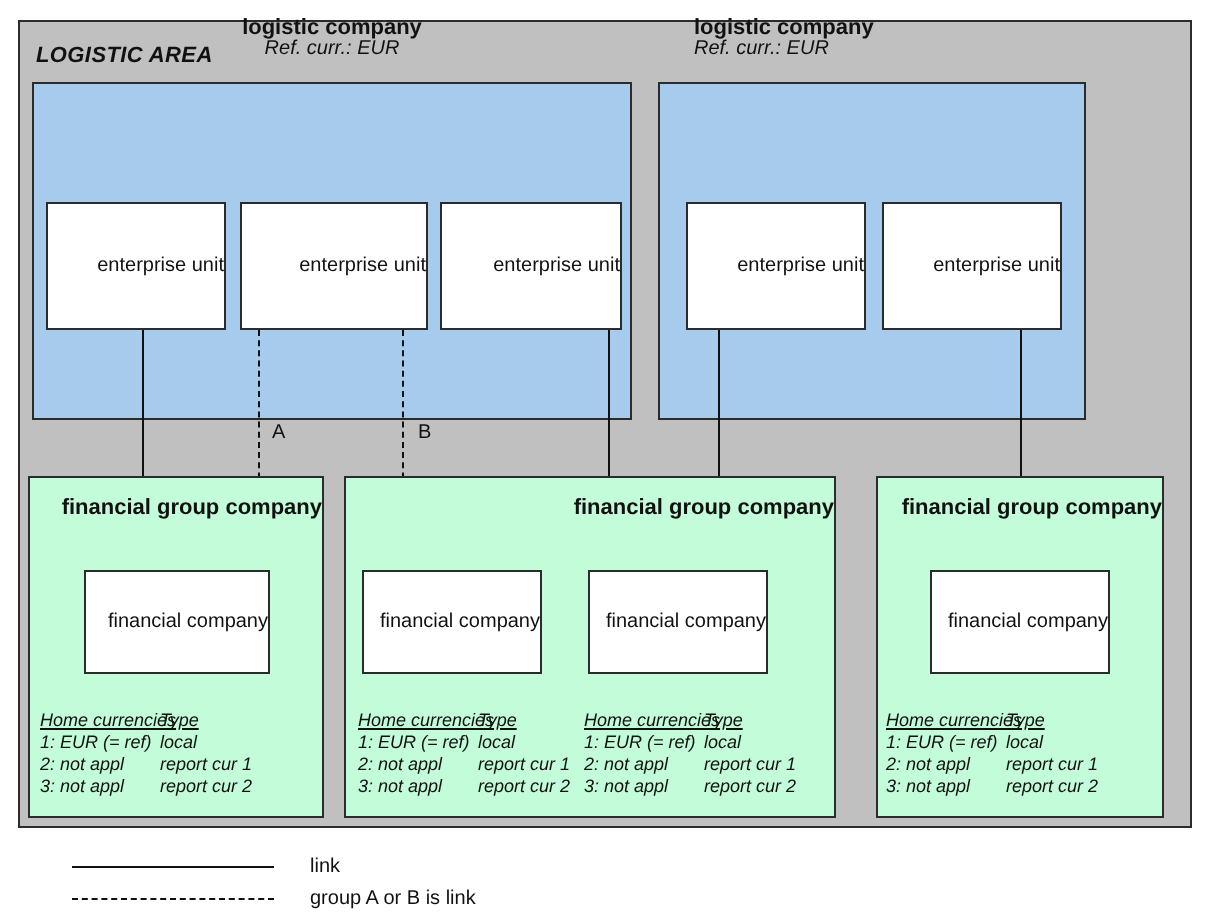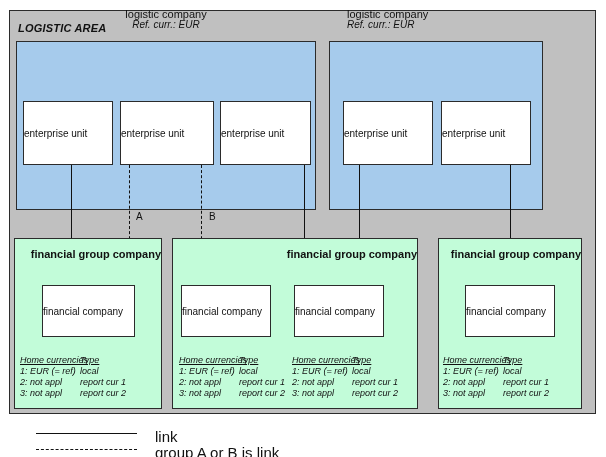--- a/index.html
+++ b/index.html
@@ -9,27 +9,27 @@
   .canvas{position:absolute;left:0;top:0;width:606px;height:457px;overflow:hidden;background:#fff;}
 
   
   .area{position:absolute;left:9px;top:10px;width:587px;height:404px;
         background:#c0c0c0;border:1px solid #2b2b2b;box-sizing:border-box;}
   .area-title{position:absolute;left:18px;top:22px;font-size:11px;font-style:italic;
               font-weight:bold;color:#111;letter-spacing:.2px;white-space:nowrap;}
 
   
   .logco{position:absolute;background:#a6cbec;border:1px solid #2b2b2b;box-sizing:border-box;}
-  .logco-title{position:absolute;top:8px;font-size:11px;font-weight:normal;color:#111;white-space:nowrap;}
+  .logco-title{position:absolute;top:8px;font-size:11px;font-weight:bold;color:#111;white-space:nowrap;}
   .logco-ref{position:absolute;top:19px;font-size:10px;font-style:italic;color:#111;white-space:nowrap;}
 
   
   .ubox{position:absolute;background:#ffffff;border:1px solid #2b2b2b;box-sizing:border-box;}
-  .ubox span{position:absolute;left:0;right:16px;top:50%;transform:translateY(-50%);
-             text-align:left;font-size:10px;color:#111;white-space:nowrap;}
+  .ubox span{position:absolute;left:0;right:0;top:50%;transform:translateY(-50%);
+             text-align:right;font-size:10px;color:#111;white-space:nowrap;}
 
   
   .fgc{position:absolute;background:#c2fcd9;border:1px solid #2b2b2b;box-sizing:border-box;}
   .fgc-title{position:absolute;left:0;right:0;top:9px;text-align:right;
              font-size:11px;font-weight:bold;color:#111;white-space:nowrap;}
 
   
   .cur{position:absolute;font-size:9px;font-style:italic;color:#111;white-space:nowrap;line-height:11px;}
   .cur .row{display:block;height:11px;}
   .cur .c1{display:inline-block;width:60px;}
@@ -37,21 +37,21 @@
   .cur .hd .c1,.cur .hd .c2{text-decoration:underline;}
 
   
   .vline{position:absolute;width:0;border-left:1px solid #111;}
   .vdash{position:absolute;width:0;border-left:1px dashed #111;}
   .ab{position:absolute;font-size:10px;color:#111;}
 
   
   .lg-solid{position:absolute;height:0;border-top:1px solid #111;}
   .lg-dash{position:absolute;height:0;border-top:1px dashed #111;}
-  .lg-text{position:absolute;font-size:15px;color:#111;white-space:nowrap;}
+  .lg-text{position:absolute;font-size:10px;color:#111;white-space:nowrap;}
 </style>
 </head>
 <body>
 
 <div class="canvas">
 
   <div class="area"></div>
   <div class="area-title">LOGISTIC AREA</div>
 
   <div class="logco" style="left:16px;top:41px;width:300px;height:169px;"></div>

